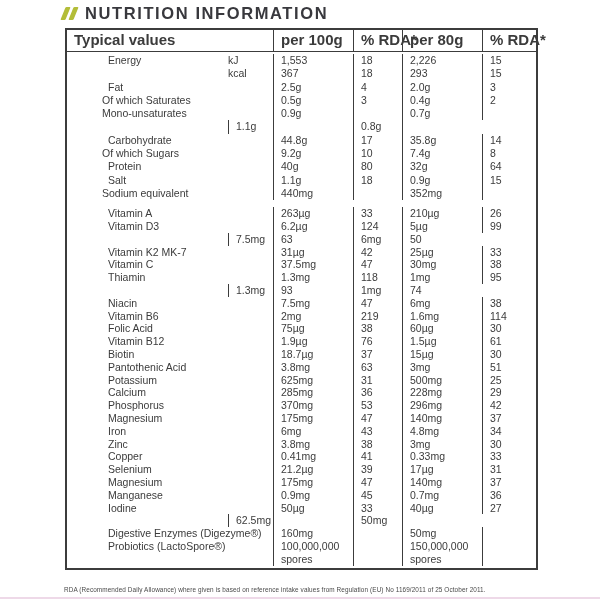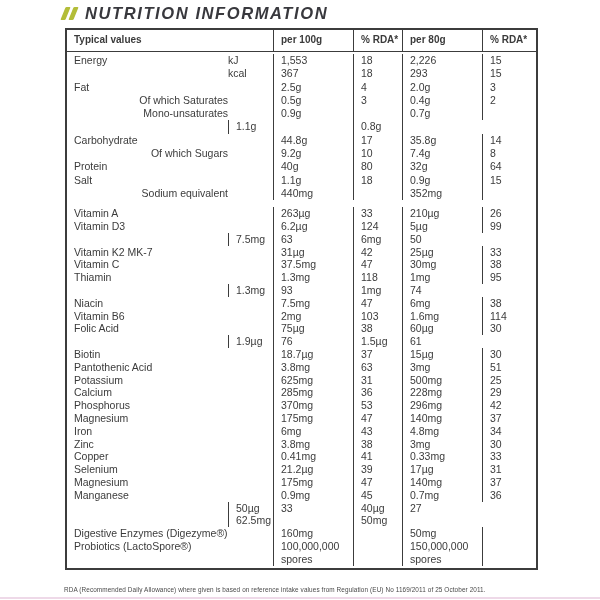--- a/index.html
+++ b/index.html
@@ -4,38 +4,38 @@
 <style>
   * { margin:0; padding:0; box-sizing:border-box; }
   html,body { background:#ffffff; }
   body { font-family:"Liberation Sans", sans-serif; color:#3b3b3b; }
   .page { position:relative; width:600px; height:600px; background:#ffffff; overflow:hidden; }
 
   
   .title-row { position:absolute; left:63px; top:3px; display:flex; align-items:center; height:20px; }
   .slashes { display:inline-flex; margin-right:7px; }
   .slashes i { display:inline-block; width:5px; height:13px; margin-right:2.5px; transform:skewX(-22deg); border-radius:1px; }
-  .title { font-size:16.5px; font-weight:bold; font-style:italic; letter-spacing:1.6px; color:#38383d; white-space:nowrap; }
+  .title { font-size:16.5px; font-weight:bold; letter-spacing:1.6px; color:#38383d; white-space:nowrap; }
 
   
   .ntable { position:absolute; left:65px; top:28px; width:473px; border:2px solid #3c3c3c; background:#fff; }
   .thead { display:grid; grid-template-columns:206px 80px 49px 80px 54px; height:22px; border-bottom:1.5px solid #3c3c3c; }
-  .th { font-weight:bold; font-size:10px; line-height:20px; padding-left:7px; white-space:nowrap; }
+  .th { font-weight:bold; font-size:15px; line-height:20px; padding-left:7px; white-space:nowrap; }
   .th.bl { border-left:1.5px solid #3c3c3c; }
 
   .section { padding:2px 0; }
   .section + .section { margin-top:3px; }
   .row { display:grid; grid-template-columns:161px 45px 80px 49px 80px 54px; }
   .sec1 .row { height:13.3px; }
   .sec2 .row { height:12.8px; }
   .cell { font-size:10.5px; white-space:nowrap; }
   .sec1 .cell { line-height:13.3px; }
   .sec2 .cell { line-height:12.8px; }
-  .cell.label { padding-left:7px; }
-  .cell.label.indent { padding-left:1px;text-align:right; }
+  .cell.label { padding-left:7px;margin-left:34px; }
+  .cell.label.indent { padding-left:1px; }
   .cell.bl { border-left:1.5px solid #3c3c3c; padding-left:7px; }
 
   
   .footnote { position:absolute; left:64px; top:586px; width:474px; font-size:6.4px; letter-spacing:0.1px; color:#4a4a4a; white-space:nowrap; }
   .bottom-line { position:absolute; left:0; top:597px; width:600px; height:2px; background:#eed9e8; }
 </style>
 </head>
 <body>
 
 <div class="page">
@@ -224,35 +224,36 @@
     <div class="cell bl">7.5mg</div>
     <div class="cell bl">47</div>
     <div class="cell bl">6mg</div>
     <div class="cell bl">38</div>
   </div>
 
   <div class="row">
     <div class="cell label">Vitamin B6</div>
     <div class="cell unit"></div>
     <div class="cell bl">2mg</div>
-    <div class="cell bl">103</div>
+    <div class="cell bl">219</div>
     <div class="cell bl">1.6mg</div>
     <div class="cell bl">114</div>
   </div>
 
   <div class="row">
     <div class="cell label">Folic Acid</div>
     <div class="cell unit"></div>
     <div class="cell bl">75µg</div>
     <div class="cell bl">38</div>
     <div class="cell bl">60µg</div>
     <div class="cell bl">30</div>
   </div>
 
   <div class="row">
+    <div class="cell label">Vitamin B12</div>
     <div class="cell unit"></div>
     <div class="cell bl">1.9µg</div>
     <div class="cell bl">76</div>
     <div class="cell bl">1.5µg</div>
     <div class="cell bl">61</div>
   </div>
 
   <div class="row">
     <div class="cell label">Biotin</div>
     <div class="cell unit"></div>
@@ -355,20 +356,21 @@
   <div class="row">
     <div class="cell label">Manganese</div>
     <div class="cell unit"></div>
     <div class="cell bl">0.9mg</div>
     <div class="cell bl">45</div>
     <div class="cell bl">0.7mg</div>
     <div class="cell bl">36</div>
   </div>
 
   <div class="row">
+    <div class="cell label">Iodine</div>
     <div class="cell unit"></div>
     <div class="cell bl">50µg</div>
     <div class="cell bl">33</div>
     <div class="cell bl">40µg</div>
     <div class="cell bl">27</div>
   </div>
 
   <div class="row">
     <div class="cell unit"></div>
     <div class="cell bl">62.5mg</div>

